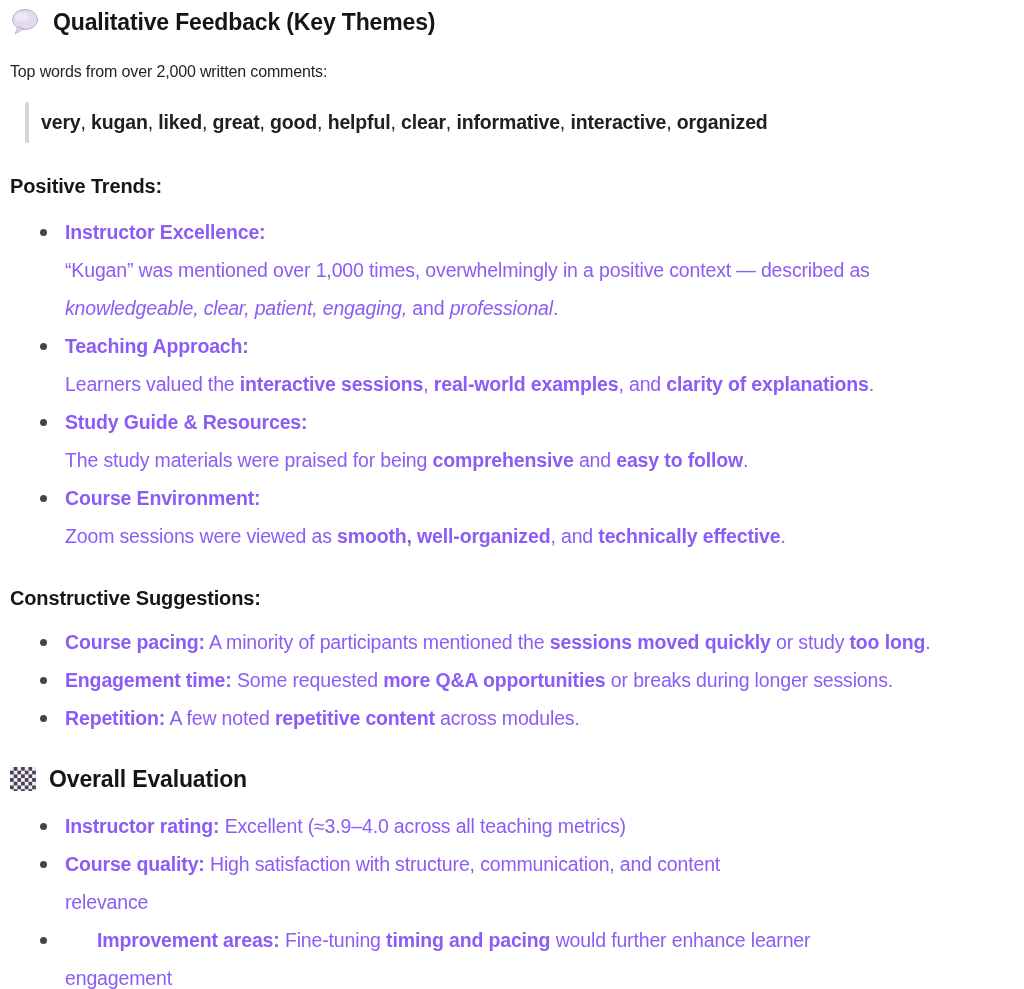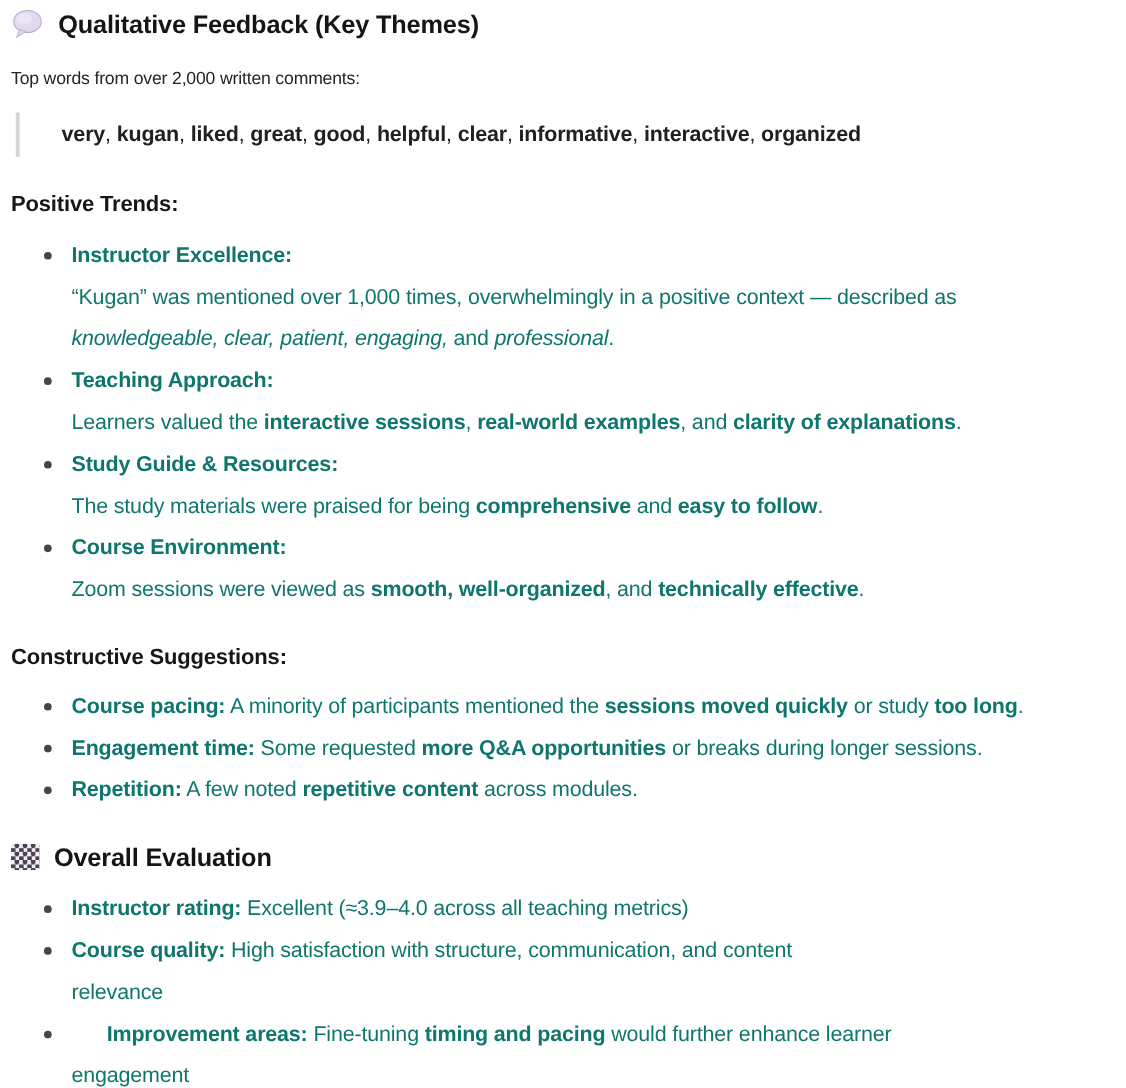--- a/index.html
+++ b/index.html
@@ -30,24 +30,24 @@
     gap: 13px;
   }
   .h-major.second { margin-top: 26px; }
   .intro {
     margin: 22px 0 0 0;
     font-size: 16px;
     line-height: 24px;
     color: #242424;
   }
   blockquote.topwords {
-    margin: 18px 0 0 4px;
+    margin: 18px 0 0 15px;
     border-left: 4px solid #d5d5d5;
     border-radius: 2px;
-    padding: 8px 0 8px 38px;
+    padding: 8px 0 8px 12px;
   }
   .quote-line {
     font-size: 19.5px;
     line-height: 25px;
     color: #202020;
   }
   .h-minor {
     margin: 30px 0 0 0;
     font-size: 20px;
     font-weight: 700;
@@ -58,21 +58,21 @@
   ul.blist {
     margin: 14px 0 0 0;
     padding: 0 0 0 55px;
     list-style: none;
   }
   ul.blist.tight { margin-top: 12px; }
   ul.blist li {
     position: relative;
     font-size: 19.5px;
     line-height: 38px;
-    color: #0f766e;
+    color: #8b5cf6;
   }
   ul.blist li::before {
     content: "";
     position: absolute;
     left: -25px;
     top: 15.5px;
     width: 7px;
     height: 7px;
     border-radius: 50%;
     background: #454545;

